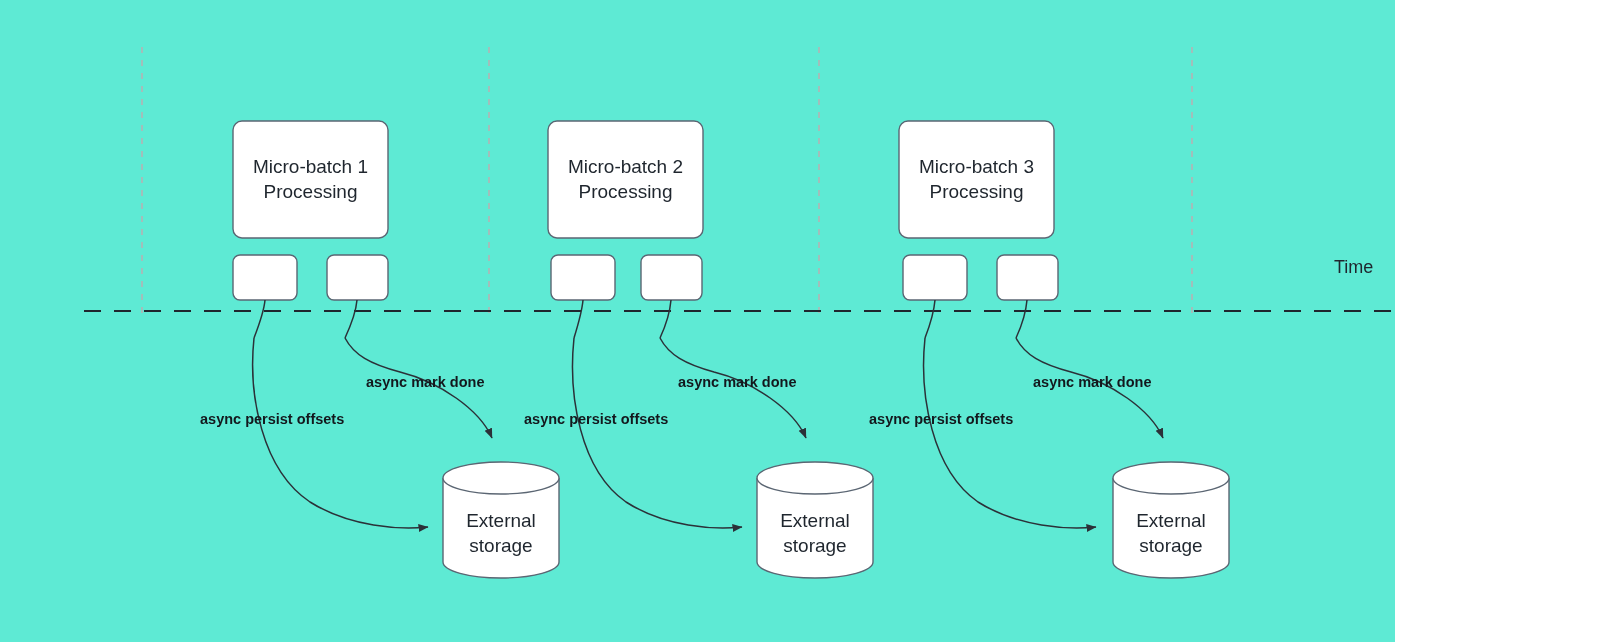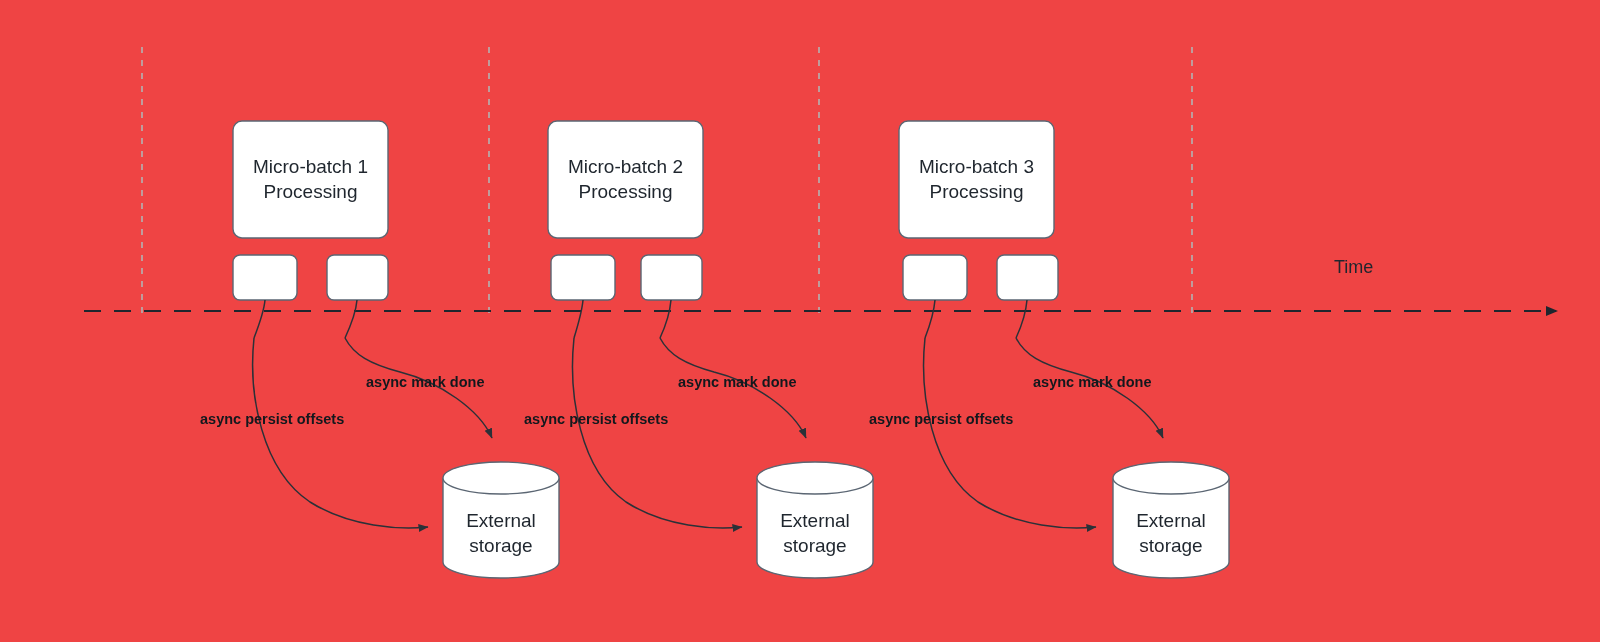--- a/index.html
+++ b/index.html
@@ -5,23 +5,23 @@
   html, body {
     margin: 0;
     padding: 0;
     background: #ffffff;
   }
   body {
     font-family: "Liberation Sans", sans-serif;
   }
   #canvas {
     position: relative;
-    width: 1600px;
+    width: 1395px;
     height: 642px;
-    background: #ef4444;
+    background: #5eead4;
     overflow: hidden;
   }
   #diagram-svg {
     position: absolute;
     top: 0;
     left: 0;
     width: 1600px;
     height: 642px;
   }
   .shape-label {

